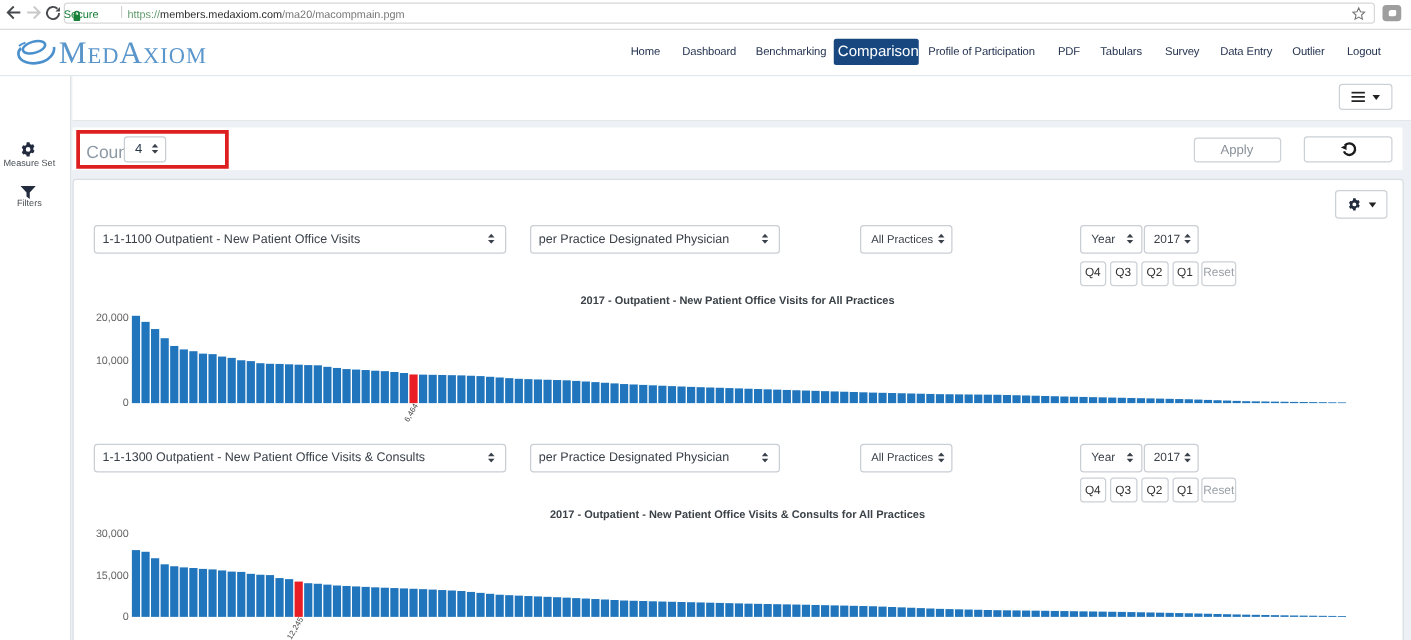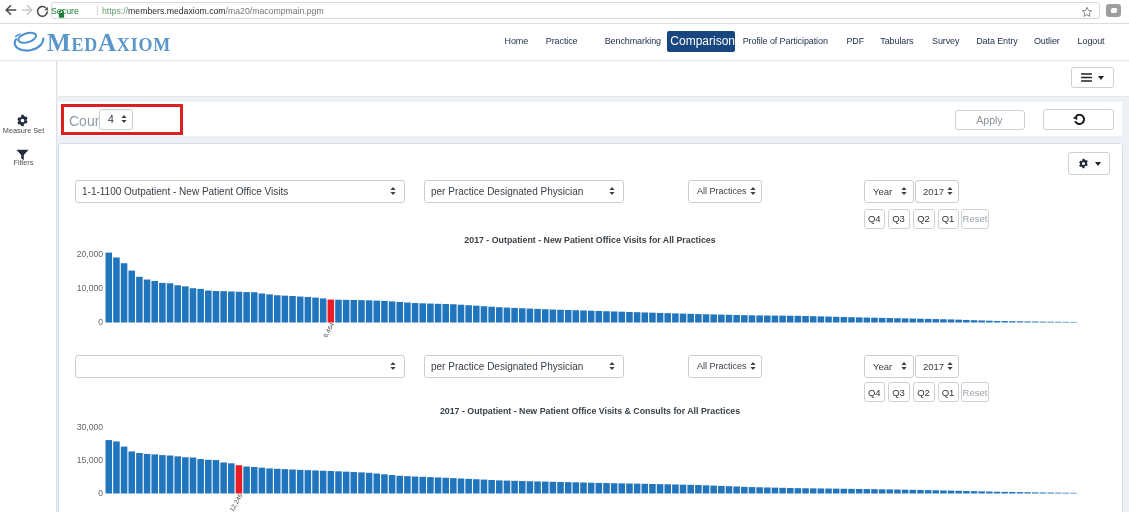--- a/index.html
+++ b/index.html
@@ -40,23 +40,23 @@
 <div class="abs" style="left:1111px;top:7.5px;width:5.5px;height:5.5px;background:#fff;border-radius:2px 1px 2px 1px;"></div>
 
 <div class="abs" style="left:0;top:24px;width:1129px;height:37px;background:#fff;border-bottom:1px solid #e3e7ea;"></div>
 <div class="abs" style="left:12px;top:29px;"><svg width="33" height="24" viewBox="0 0 33 24">
 <g fill="none" stroke="#4a90cd">
 <ellipse cx="15.2" cy="8.8" rx="9.2" ry="4.5" stroke-width="2.0" transform="rotate(-16 15.2 8.8)"></ellipse>
 <path d="M31.2 8.6 C 32.2 13.6 27.4 19.3 19.4 21.1 C 11.4 22.9 3.8 20.0 2.8 15.0 C 2.4 13.0 3.2 11.0 4.8 9.4" stroke-width="2.1"></path>
 <path d="M3.2 7.8 C 4.6 6.6 6.4 5.7 8.4 5.1" stroke-width="1.6"></path>
 </g>
       </svg></div>
-<div class="abs" style="left:47px;top:29px;font-family:'Liberation Serif',serif;font-variant:small-caps;font-size:25px;color:#5b96cb;letter-spacing:0.8px;font-weight:bold;">MedAxiom</div>
+<div class="abs" style="left:47px;top:29px;font-family:'Liberation Serif',serif;font-variant:small-caps;font-size:25px;color:#5b96cb;letter-spacing:0.8px;">MedAxiom</div>
 <div class="nav" style="left:504.5px;">Home</div>
-    <div class="nav" style="left:545.8px;">Practice</div>
+    <div class="nav" style="left:545.8px;">Dashboard</div>
     <div class="nav" style="left:604.7px;">Benchmarking</div>
     <div class="nava">Comparison</div>
     <div class="nav" style="left:742.7px;">Profile of Participation</div>
     <div class="nav" style="left:846.4px;">PDF</div>
     <div class="nav" style="left:880.3px;">Tabulars</div>
     <div class="nav" style="left:932.0px;">Survey</div>
     <div class="nav" style="left:976.2px;">Data Entry</div>
     <div class="nav" style="left:1033.9px;">Outlier</div>
     <div class="nav" style="left:1077.6px;">Logout</div>
 
@@ -287,20 +287,21 @@
       <rect x="974.00" y="93.54" width="6.55" height="0.96" fill="#2075bc"></rect>
       <rect x="981.65" y="93.61" width="6.55" height="0.89" fill="#2075bc"></rect>
       <rect x="989.31" y="93.69" width="6.55" height="0.81" fill="#2075bc"></rect>
       <rect x="996.97" y="93.76" width="6.55" height="0.74" fill="#2075bc"></rect>
       <rect x="1004.62" y="93.84" width="6.55" height="0.66" fill="#2075bc"></rect>
       <rect x="1012.28" y="93.92" width="6.55" height="0.58" fill="#2075bc"></rect>
       <text transform="translate(276.6,96.3) rotate(-60)" text-anchor="end" font-size="6.3" fill="#444">6,464</text>
     </svg>
 
 <div class="sel" style="left:75px;top:354.5px;width:329.5px;height:23px;">
+      <span class="st" style="font-size:10px;margin-left:6px;">1-1-1300 Outpatient - New Patient Office Visits &amp; Consults</span>
       <span class="ud" style="margin-right:8px;">
         <svg width="6" height="8" viewBox="0 0 6 8">
           <path d="M3 0 L5.6 3 H0.4 Z" fill="#3a4149"></path>
           <path d="M3 8 L5.6 5 H0.4 Z" fill="#3a4149"></path>
         </svg>
       </span>
     </div>
 <div class="sel" style="left:424px;top:354.5px;width:200px;height:23px;">
       <span class="st" style="font-size:10px;margin-left:6px;">per Practice Designated Physician</span>
       <span class="ud" style="margin-right:8px;">

